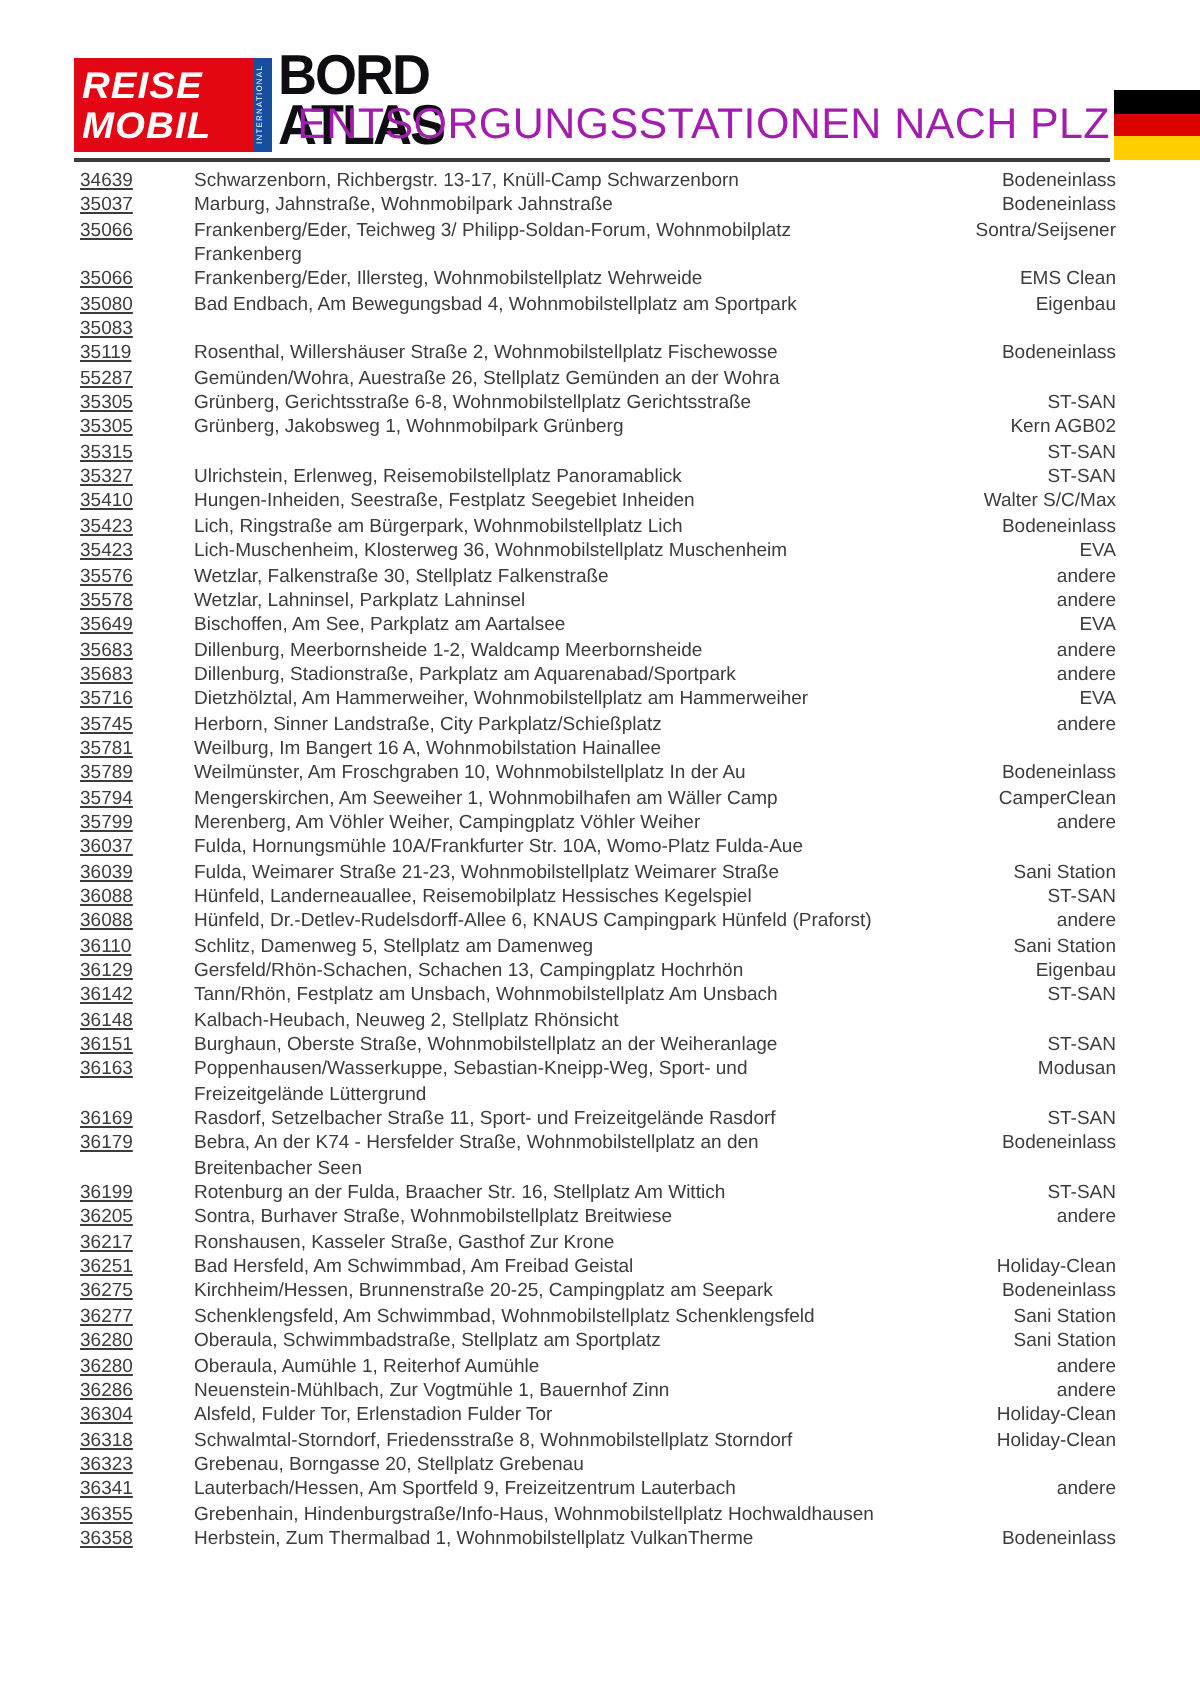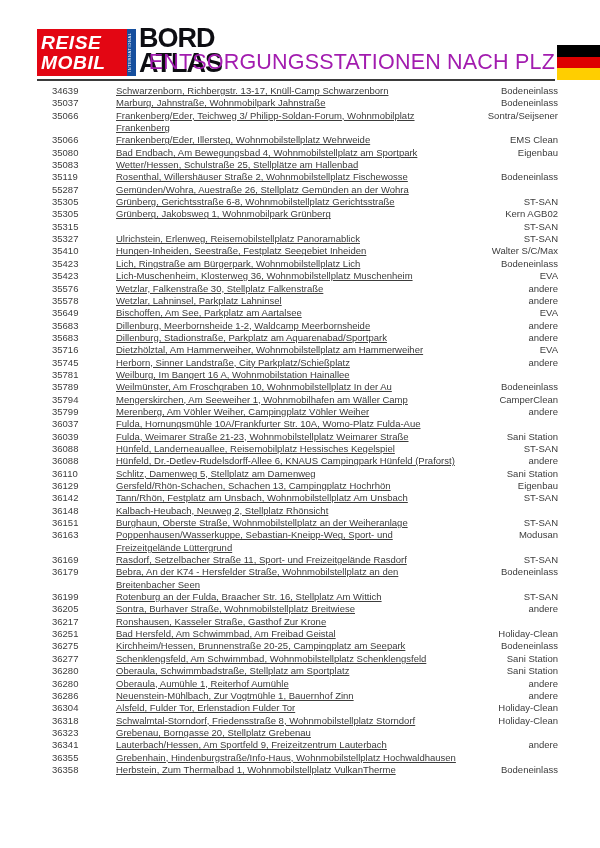--- a/index.html
+++ b/index.html
@@ -58,22 +58,22 @@
   .flag div { flex:1; }
 
   
   .plz-table {
     position:absolute; left:0; top:85px; width:600px;
   }
   .row {
     display:flex; align-items:flex-start;
     color:#3c3c3c; font-size:9.5px; line-height:12.35px;
   }
-  .cell-plz  { flex:none; width:45px; margin-left:52px; }
-  .cell-loc  { flex:none; width:342px; margin-left:19px;text-decoration:underline; }
+  .cell-plz  { flex:none; width:45px; margin-left:40px;text-decoration:underline; }
+  .cell-loc  { flex:none; width:342px; margin-left:12px; }
   .cell-type { flex:1; text-align:right; margin-right:42px; }
 </style>
 </head>
 <body>
 
 <div>
 
   <div>
 
     <div class="rm-logo">
@@ -127,21 +127,20 @@
       </div>
 
       <div class="row">
         <span class="cell-plz">35080</span>
         <span class="cell-loc">Bad Endbach, Am Bewegungsbad 4, Wohnmobilstellplatz am Sportpark</span>
         <span class="cell-type">Eigenbau</span>
       </div>
 
       <div class="row">
         <span class="cell-plz">35083</span>
-        <span class="cell-loc">Wetter/Hessen, Schulstraße 25, Stellplätze am Hallenbad</span>
         <span class="cell-type"></span>
       </div>
 
       <div class="row">
         <span class="cell-plz">35119</span>
         <span class="cell-loc">Rosenthal, Willershäuser Straße 2, Wohnmobilstellplatz Fischewosse</span>
         <span class="cell-type">Bodeneinlass</span>
       </div>
 
       <div class="row">

